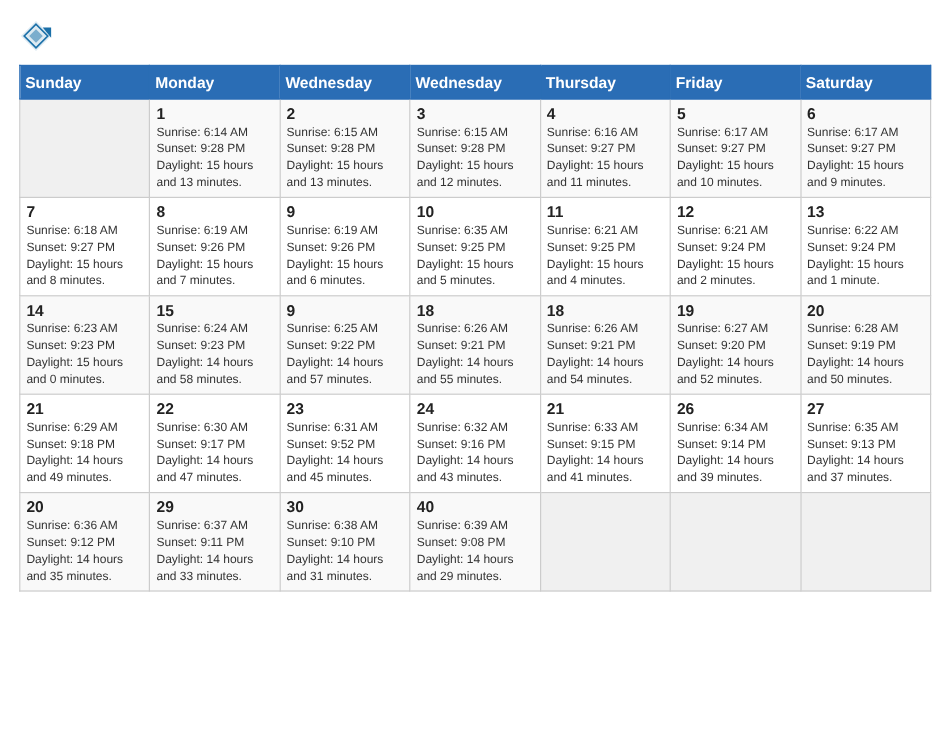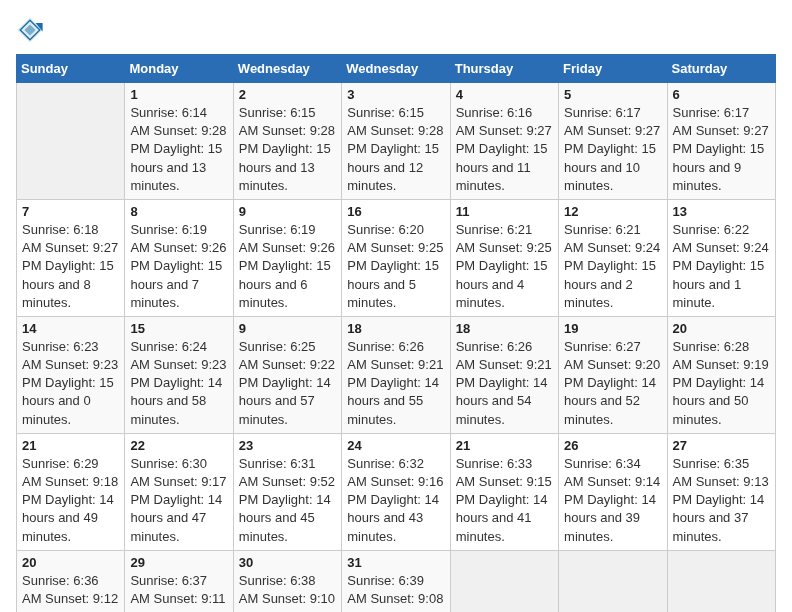--- a/index.html
+++ b/index.html
@@ -73,21 +73,21 @@
       background: #f9f9f9;
     }
     .day-number {
       font-size: 13px;
       font-weight: bold;
       color: #222;
       display: block;
       margin-bottom: 2px;
     }
     .cell-text {
-      font-size: 13px;
+      font-size: 10px;
       line-height: 1.4;
       color: #333;
     }
     .empty-cell {
       background: #f0f0f0 !important;
     }
   </style>
 </head>
 <body>
 
@@ -184,22 +184,22 @@
 and 7 minutes.</div>
         </td>
         <td>
           <span class="day-number">9</span>
           <div class="cell-text">Sunrise: 6:19 AM
 Sunset: 9:26 PM
 Daylight: 15 hours
 and 6 minutes.</div>
         </td>
         <td>
-          <span class="day-number">16</span>
-          <div class="cell-text">Sunrise: 6:20 AM
+          <span class="day-number">10</span>
+          <div class="cell-text">Sunrise: 6:35 AM
 Sunset: 9:25 PM
 Daylight: 15 hours
 and 5 minutes.</div>
         </td>
         <td>
           <span class="day-number">11</span>
           <div class="cell-text">Sunrise: 6:21 AM
 Sunset: 9:25 PM
 Daylight: 15 hours
 and 4 minutes.</div>
@@ -337,21 +337,21 @@
 and 33 minutes.</div>
         </td>
         <td>
           <span class="day-number">30</span>
           <div class="cell-text">Sunrise: 6:38 AM
 Sunset: 9:10 PM
 Daylight: 14 hours
 and 31 minutes.</div>
         </td>
         <td>
-          <span class="day-number">31</span>
+          <span class="day-number">40</span>
           <div class="cell-text">Sunrise: 6:39 AM
 Sunset: 9:08 PM
 Daylight: 14 hours
 and 29 minutes.</div>
         </td>
         <td class="empty-cell"></td>
         <td class="empty-cell"></td>
         <td class="empty-cell"></td>
       </tr>
     </tbody>

